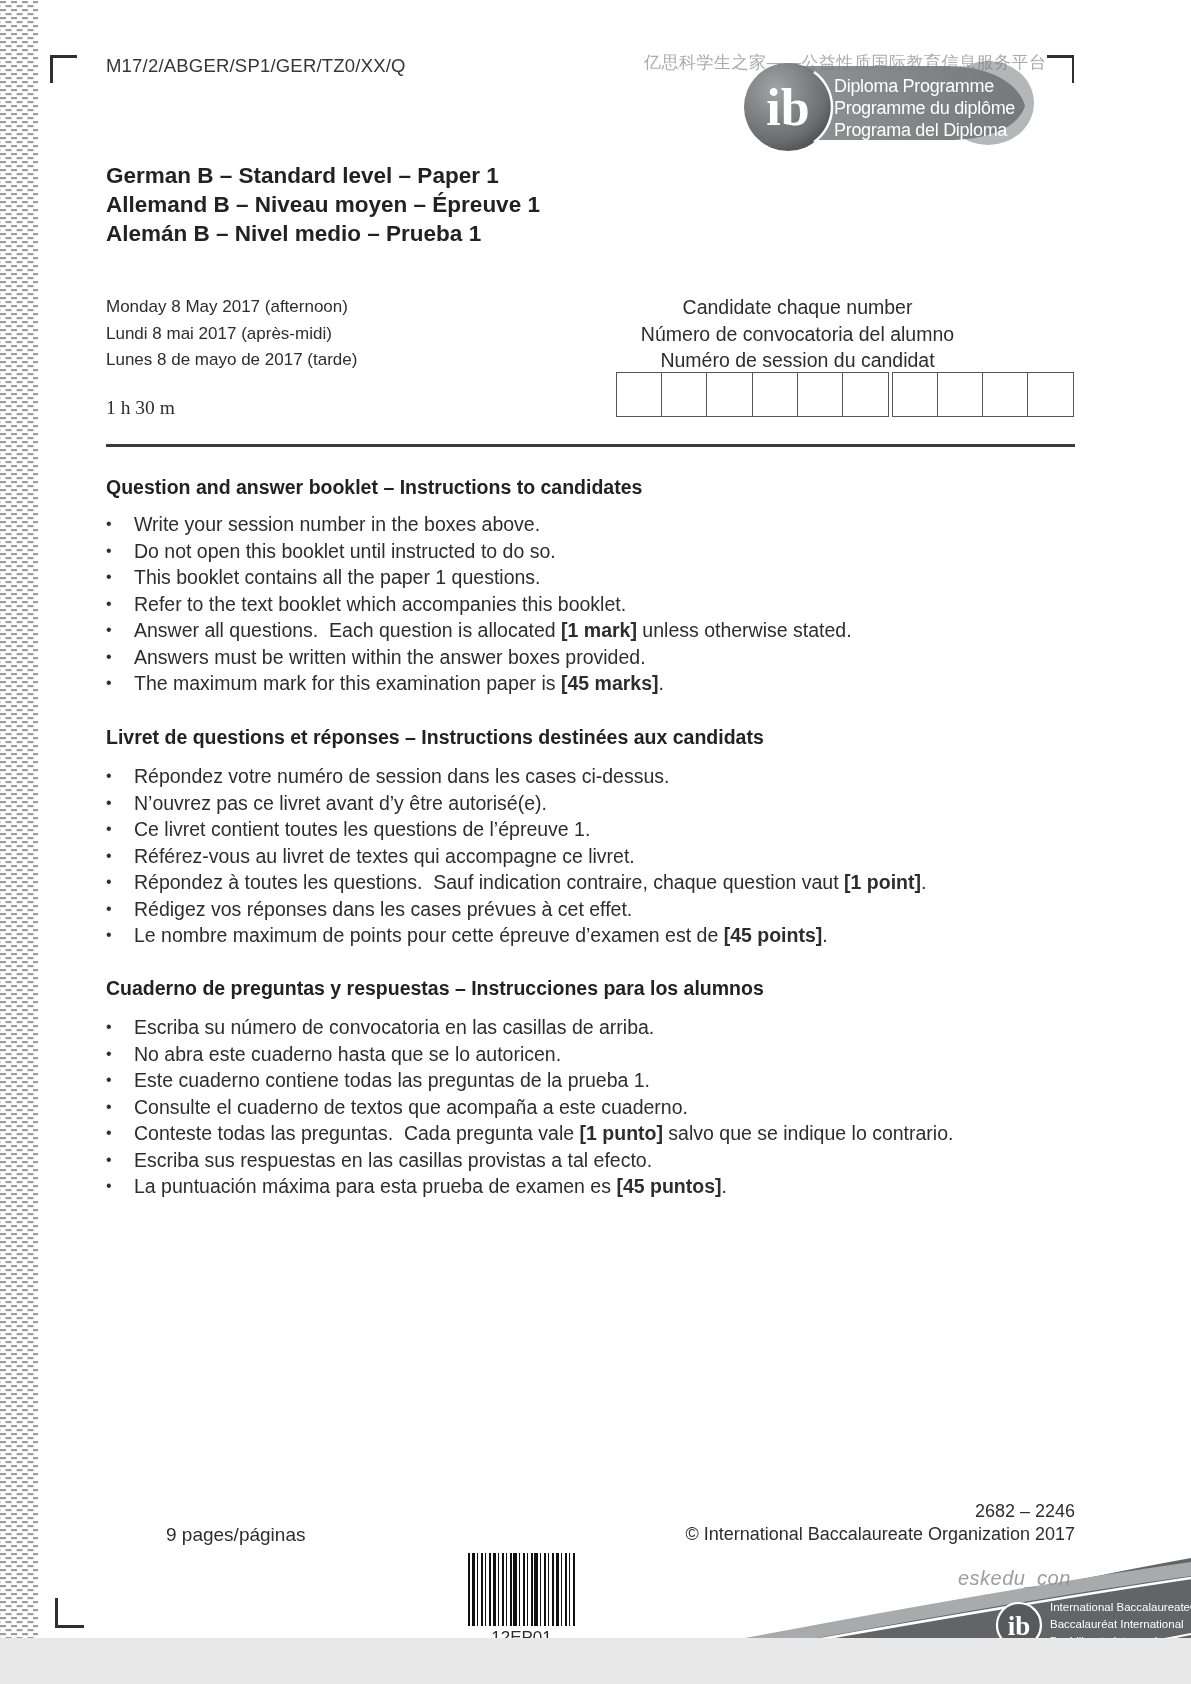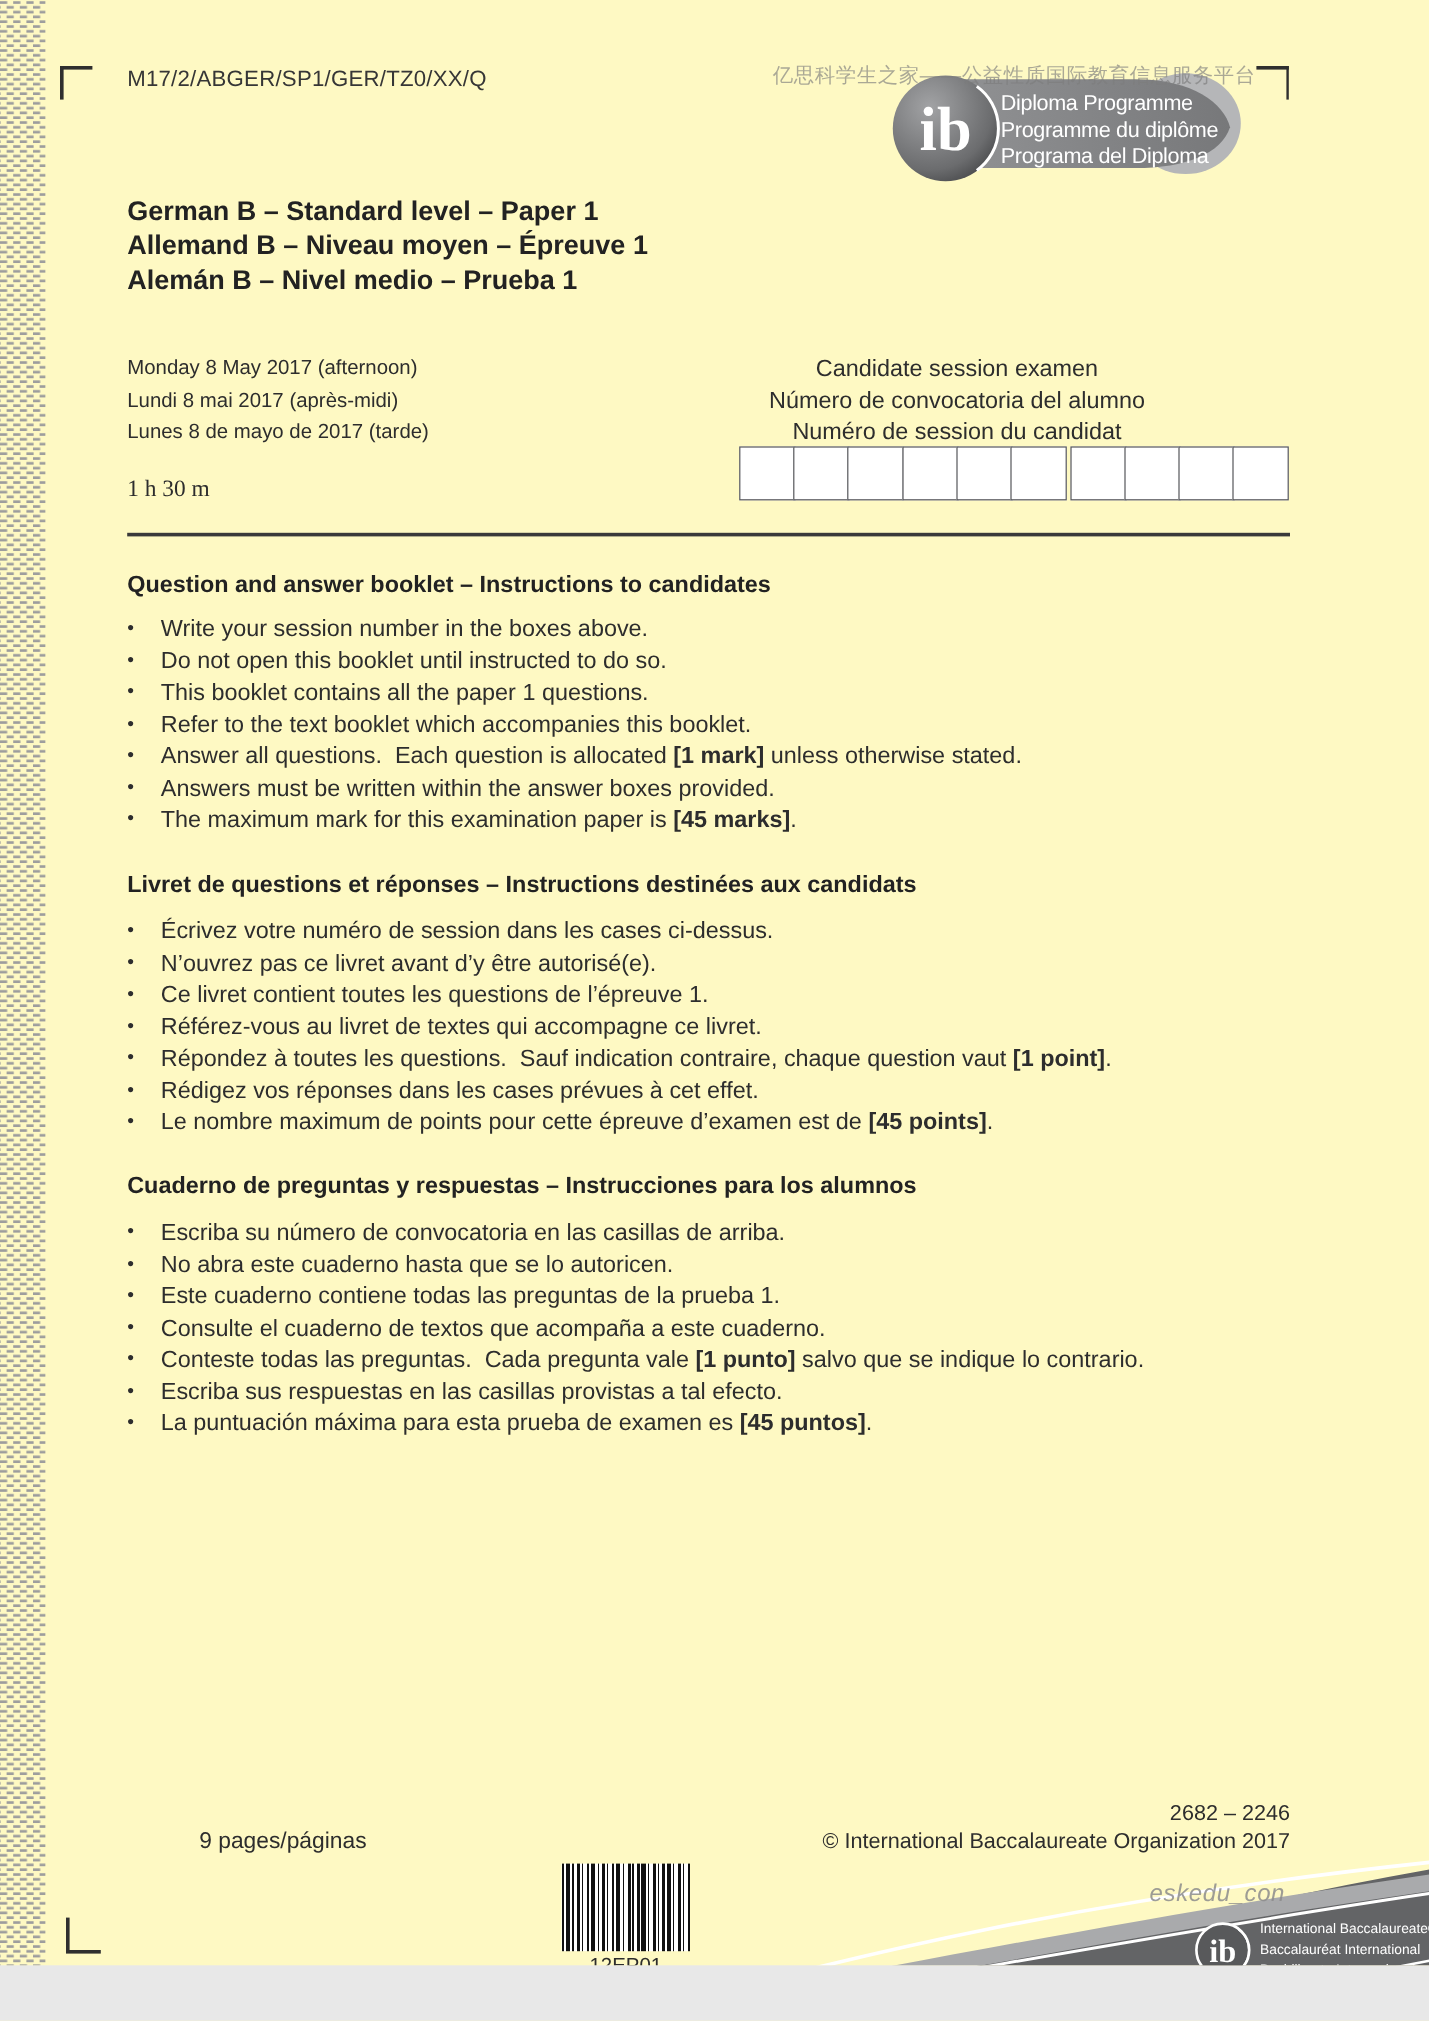--- a/index.html
+++ b/index.html
@@ -1,16 +1,16 @@
 <!DOCTYPE html>
 <html><head>
 <meta charset="utf-8">
 <style>
   html,body{margin:0;padding:0;background:#e8e8e8;}
-  #page{position:relative;width:1191px;height:1638px;background:#fef9c3;overflow:hidden;
+  #page{position:relative;width:1191px;height:1638px;background:#ffffff;overflow:hidden;
         font-family:"Liberation Sans",sans-serif;color:#2d2d2d;}
   .abs{position:absolute;}
   
   .cmark{position:absolute;background:#2f2f2f;}
   
   .exam-code{left:106px;top:55px;font-size:18.5px;letter-spacing:.2px;color:#363636;}
   
   .wm-top{left:644px;top:51px;font-size:17px;color:rgba(125,125,125,.65);letter-spacing:.5px;white-space:nowrap;z-index:30;}
   .wm-bottom{left:958px;top:1567px;font-size:20px;color:rgba(140,140,140,.85);letter-spacing:.5px;z-index:30;font-style:italic;}
   
@@ -102,21 +102,21 @@
   </div>
 
   <div class="abs dates">
     <div>Monday 8 May 2017 (afternoon)</div>
     <div>Lundi 8 mai 2017 (après-midi)</div>
     <div>Lunes 8 de mayo de 2017 (tarde)</div>
   </div>
   <div class="abs duration">1 h 30 m</div>
 
   <div class="abs sess-labels">
-    <div>Candidate session examen</div>
+    <div>Candidate chaque number</div>
     <div>Número de convocatoria del alumno</div>
     <div>Numéro de session du candidat</div>
   </div>
   <div class="abs sess-boxes">
     <div class="cell"></div>
     <div class="cell"></div>
     <div class="cell"></div>
     <div class="cell"></div>
     <div class="cell"></div>
     <div class="cell"></div>
@@ -157,21 +157,21 @@
     <li>
         <span class="mark">•</span>
         <span class="t"><span>The maximum mark for this examination paper is </span><b>[45 marks]</b><span>.</span></span>
       </li>
   </ul>
 
   <div class="abs sec-head" id="sec1-head">Livret de questions et réponses – Instructions destinées aux candidats</div>
   <ul class="abs blist" id="sec1-list">
     <li>
         <span class="mark">•</span>
-        <span class="t"><span>Écrivez votre numéro de session dans les cases ci-dessus.</span><b></b><span></span></span>
+        <span class="t"><span>Répondez votre numéro de session dans les cases ci-dessus.</span><b></b><span></span></span>
       </li>
     <li>
         <span class="mark">•</span>
         <span class="t"><span>N’ouvrez pas ce livret avant d’y être autorisé(e).</span><b></b><span></span></span>
       </li>
     <li>
         <span class="mark">•</span>
         <span class="t"><span>Ce livret contient toutes les questions de l’épreuve 1.</span><b></b><span></span></span>
       </li>
     <li>

